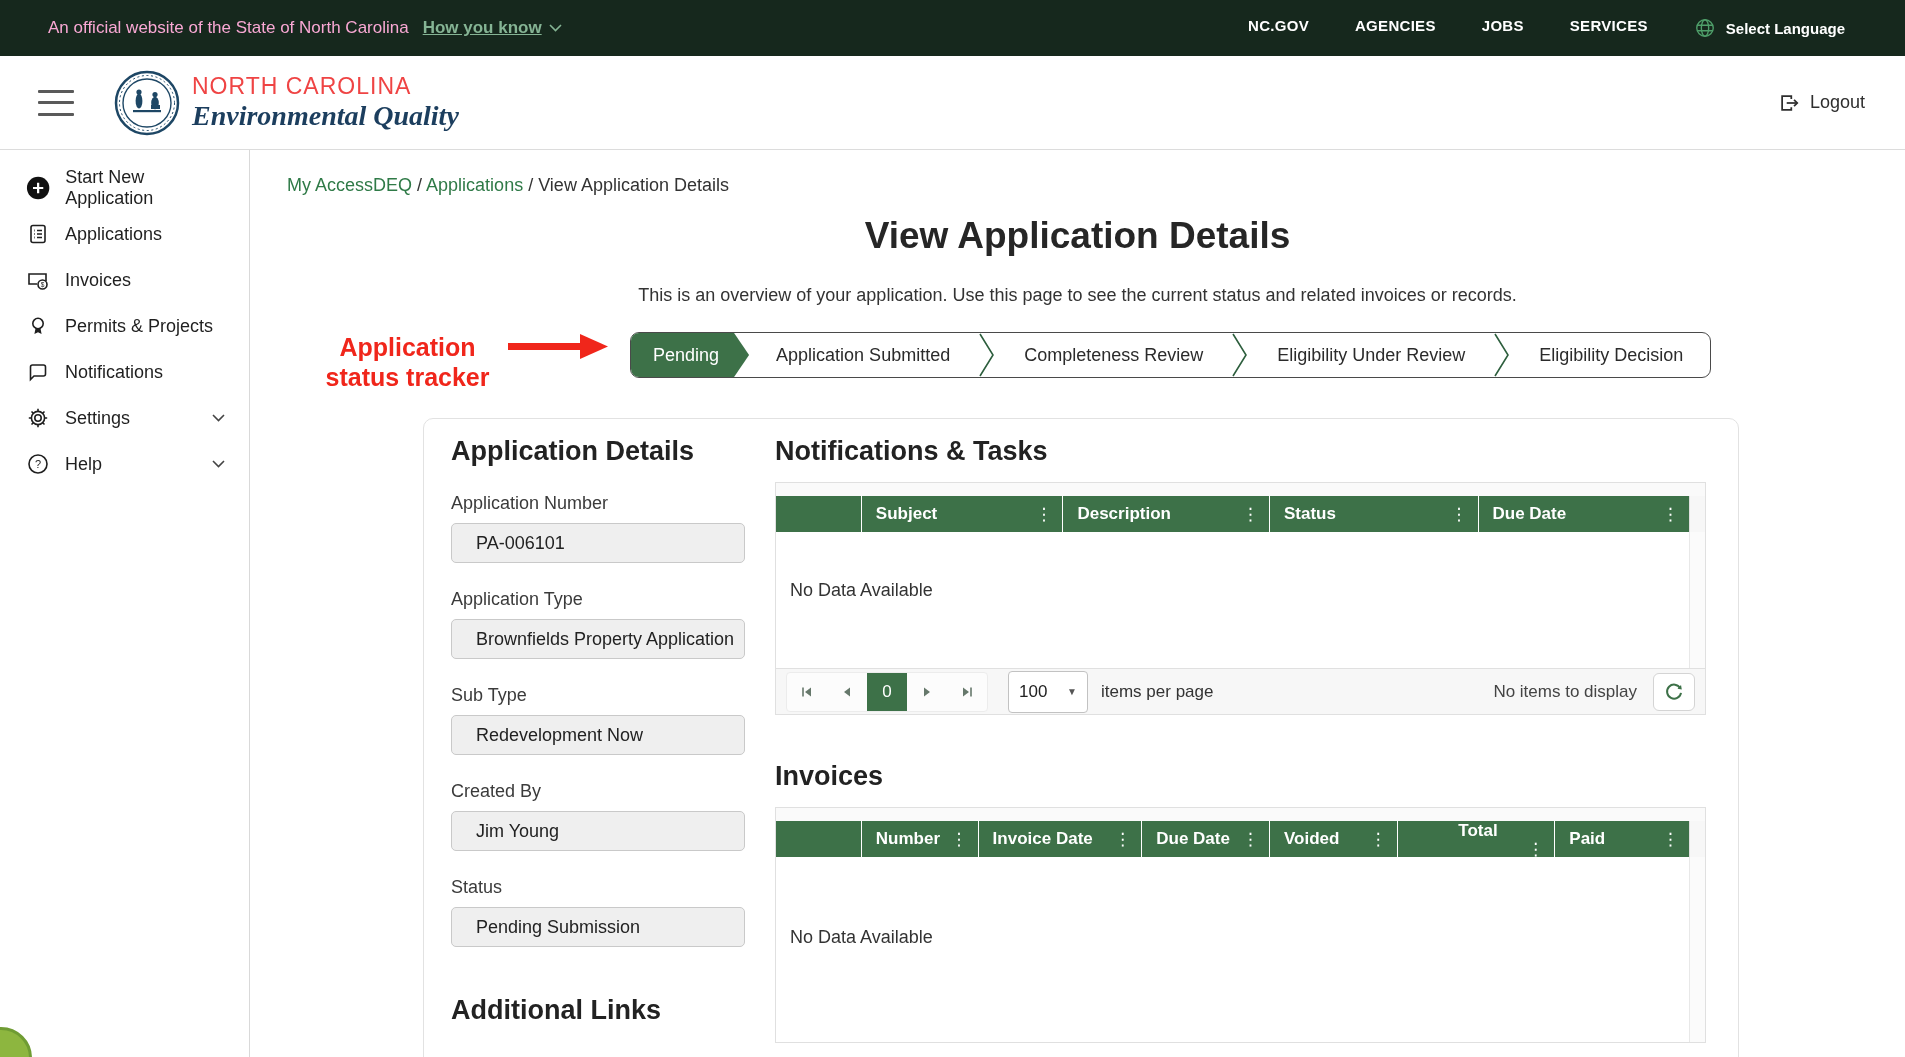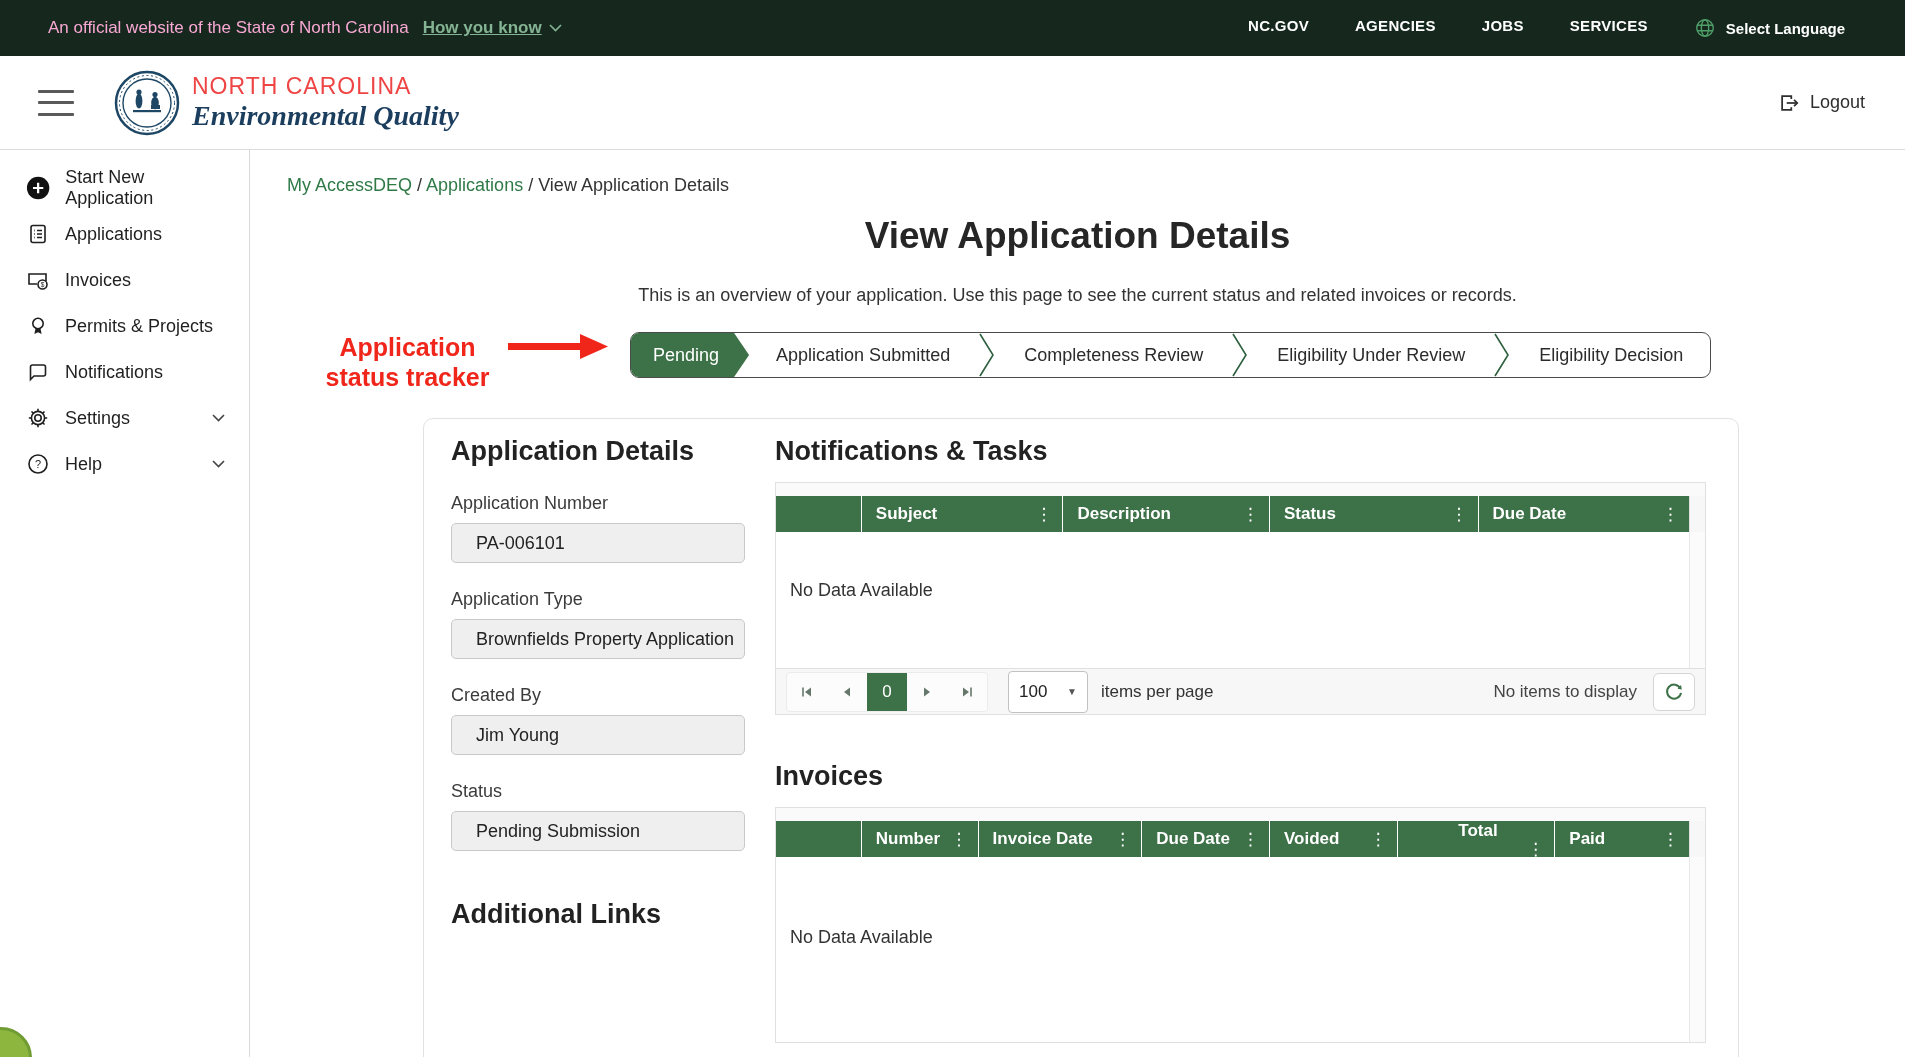--- a/index.html
+++ b/index.html
@@ -265,20 +265,24 @@
         <div class="col-left">
           <h2 class="sec">Application Details</h2>
 
           <div class="fgroup">
             <label>Application Number</label>
             <div class="fld">PA-006101</div>
           </div>
           <div class="fgroup">
             <label>Application Type</label>
             <div class="fld">Brownfields Property Application</div>
+          </div>
+          <div class="fgroup">
+            <label>Sub Type</label>
+            <div class="fld">Redevelopment Now</div>
           </div>
           <div class="fgroup">
             <label>Created By</label>
             <div class="fld">Jim Young</div>
           </div>
           <div class="fgroup">
             <label>Status</label>
             <div class="fld">Pending Submission</div>
           </div>
 

